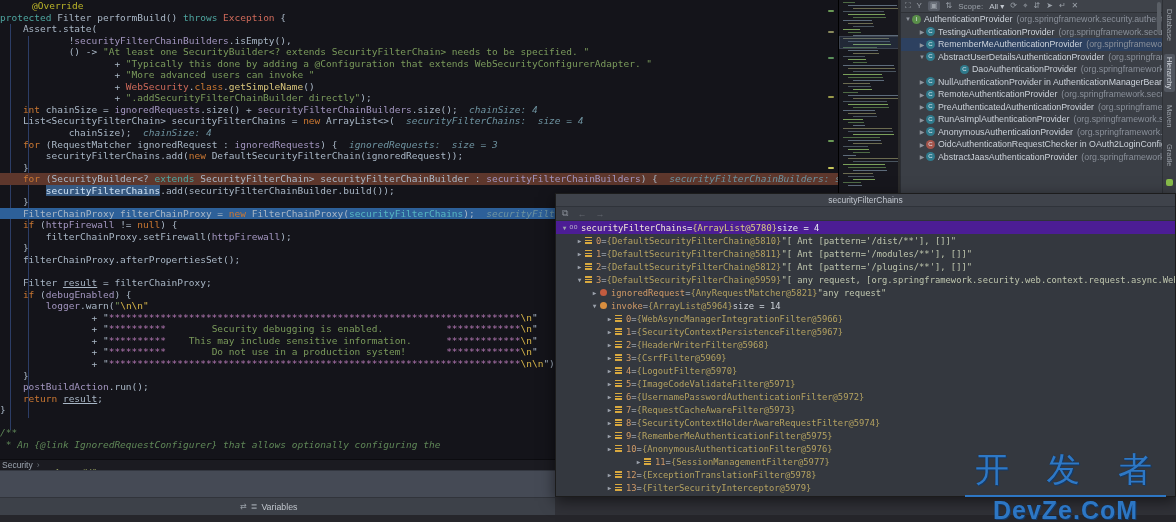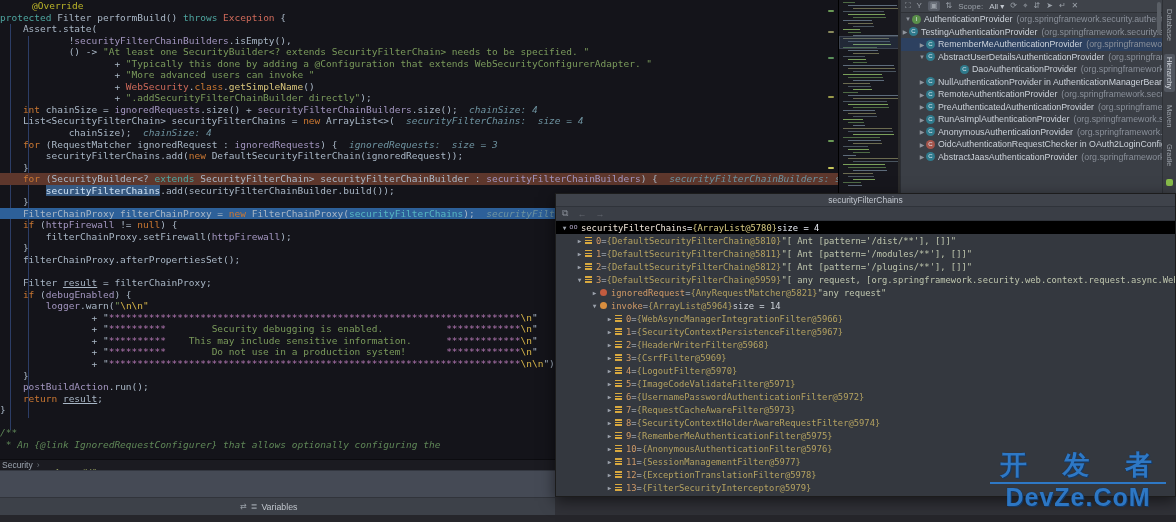--- a/index.html
+++ b/index.html
@@ -112,21 +112,21 @@
   #popup-toolbar {
     height:14px; background:#3a3e46; border-bottom:1px solid #2f333a;
     display:flex; align-items:center; gap:9px; padding:0 6px;
     font-size:9px; color:#8a8f98;
   }
   #popup-toolbar .dim { color:#62666e; }
   .dbg-row {
     height:13px; display:flex; align-items:center; white-space:nowrap; overflow:hidden;
     font-family:"DejaVu Sans Mono", monospace; font-size:8.8px; color:#a8adb5;
   }
-  .dbg-row.sel { background:#000000; }
+  .dbg-row.sel { background:#4c1d95; }
   .dbg-arrow { width:9px; flex:none; text-align:center; color:#9ba1ab; font-size:6px; }
   .dbg-ic { flex:none; width:9px; height:9px; margin-right:3px; position:relative; }
   .dbg-ic.list::before {
     content:""; position:absolute; left:1px; top:1px; width:7px; height:7px;
     background:linear-gradient(#d9a93f 0 1.5px, transparent 1.5px 2.6px,
                #d9a93f 2.6px 4.1px, transparent 4.1px 5.2px, #d9a93f 5.2px 6.7px, transparent 6.7px);
   }
   .dbg-ic.fieldred::before {
     content:""; position:absolute; left:1px; top:1px; width:7px; height:7px; border-radius:50%;
     background:#c25b3f;
@@ -158,22 +158,22 @@
   #bottom-bar .tab-variables { display:flex; align-items:center; gap:4px; margin-left:240px; }
   #bottom-bar .vic { color:#9aa0a8; font-size:8px; }
   #bottom-right { position:absolute; left:555px; top:497px; width:621px; height:18px; background:#303137; z-index:3; }
   #bottom-edge { position:absolute; left:0; top:515px; width:1176px; height:7px; background:#26262b; z-index:4; }
   
   #watermark {
     position:absolute; right:10px; top:452px; z-index:30; text-align:center;
     color:#2e7fd4; opacity:0.9; line-height:1;
     text-shadow:0 0 1px #0b2d55, 1px 1px 0 #123c6e;
   }
-  #watermark .wm1 { font-size:27px; font-weight:bold; letter-spacing:14px; padding-left:10px;
-    border-bottom:2px solid #2e7fd4; padding-bottom:3px; }
+  #watermark .wm1 { font-size:34px; font-weight:normal; letter-spacing:14px; padding-left:10px;
+    border-bottom:2px solid #2e7fd4; padding-bottom:9px; }
   #watermark .wm2 { font-size:25px; font-weight:bold; letter-spacing:1px; margin-top:1px; }
 </style>
 </head>
 <body>
 
 <div id="stage">
 
   <div id="editor">
     <div class="guide" style="left:10px; top:24px; height:406px;"></div>
     <div class="guide" style="left:28px; top:36px; height:382px;"></div>
@@ -317,21 +317,21 @@
       <span class="tb-ic">↵</span>
       <span class="tb-ic">✕</span>
     </div>
     <div id="hier-rows">
         <div class="hier-row" style="padding-left: 3px;">
           <span class="hier-arrow">▼</span>
           <span class="hier-ic hic-iface">I</span>
           <span>AuthenticationProvider</span>
           <span class="hier-pkg">(org.springframework.security.authentication)</span>
         </div>
-        <div class="hier-row" style="">
+        <div class="hier-row" style="padding-left: 17px;">
           <span class="hier-arrow">▶</span>
           <span class="hier-ic hic-class">C</span>
           <span>TestingAuthenticationProvider</span>
           <span class="hier-pkg">(org.springframework.security.authentication)</span>
         </div>
         <div class="hier-row sel" style="padding-left: 17px;">
           <span class="hier-arrow">▶</span>
           <span class="hier-ic hic-class">C</span>
           <span>RememberMeAuthenticationProvider</span>
           <span class="hier-pkg">(org.springframework.security.authentication)</span>
@@ -534,21 +534,21 @@
           <span class="dbg-eq"> = </span>
           <span class="dbg-ref">{RememberMeAuthenticationFilter@5975}</span>
         </div>
         <div class="dbg-row" style="padding-left: 49px;">
           <span class="dbg-arrow">▶</span>
           <span class="dbg-ic list"></span>
           <span class="dbg-name">10</span>
           <span class="dbg-eq"> = </span>
           <span class="dbg-ref">{AnonymousAuthenticationFilter@5976}</span>
         </div>
-        <div class="dbg-row" style="padding-left: 49px;">
+        <div class="dbg-row" style="padding-left: 78px;">
           <span class="dbg-arrow">▶</span>
           <span class="dbg-ic list"></span>
           <span class="dbg-name">11</span>
           <span class="dbg-eq"> = </span>
           <span class="dbg-ref">{SessionManagementFilter@5977}</span>
         </div>
         <div class="dbg-row" style="padding-left: 49px;">
           <span class="dbg-arrow">▶</span>
           <span class="dbg-ic list"></span>
           <span class="dbg-name">12</span>

